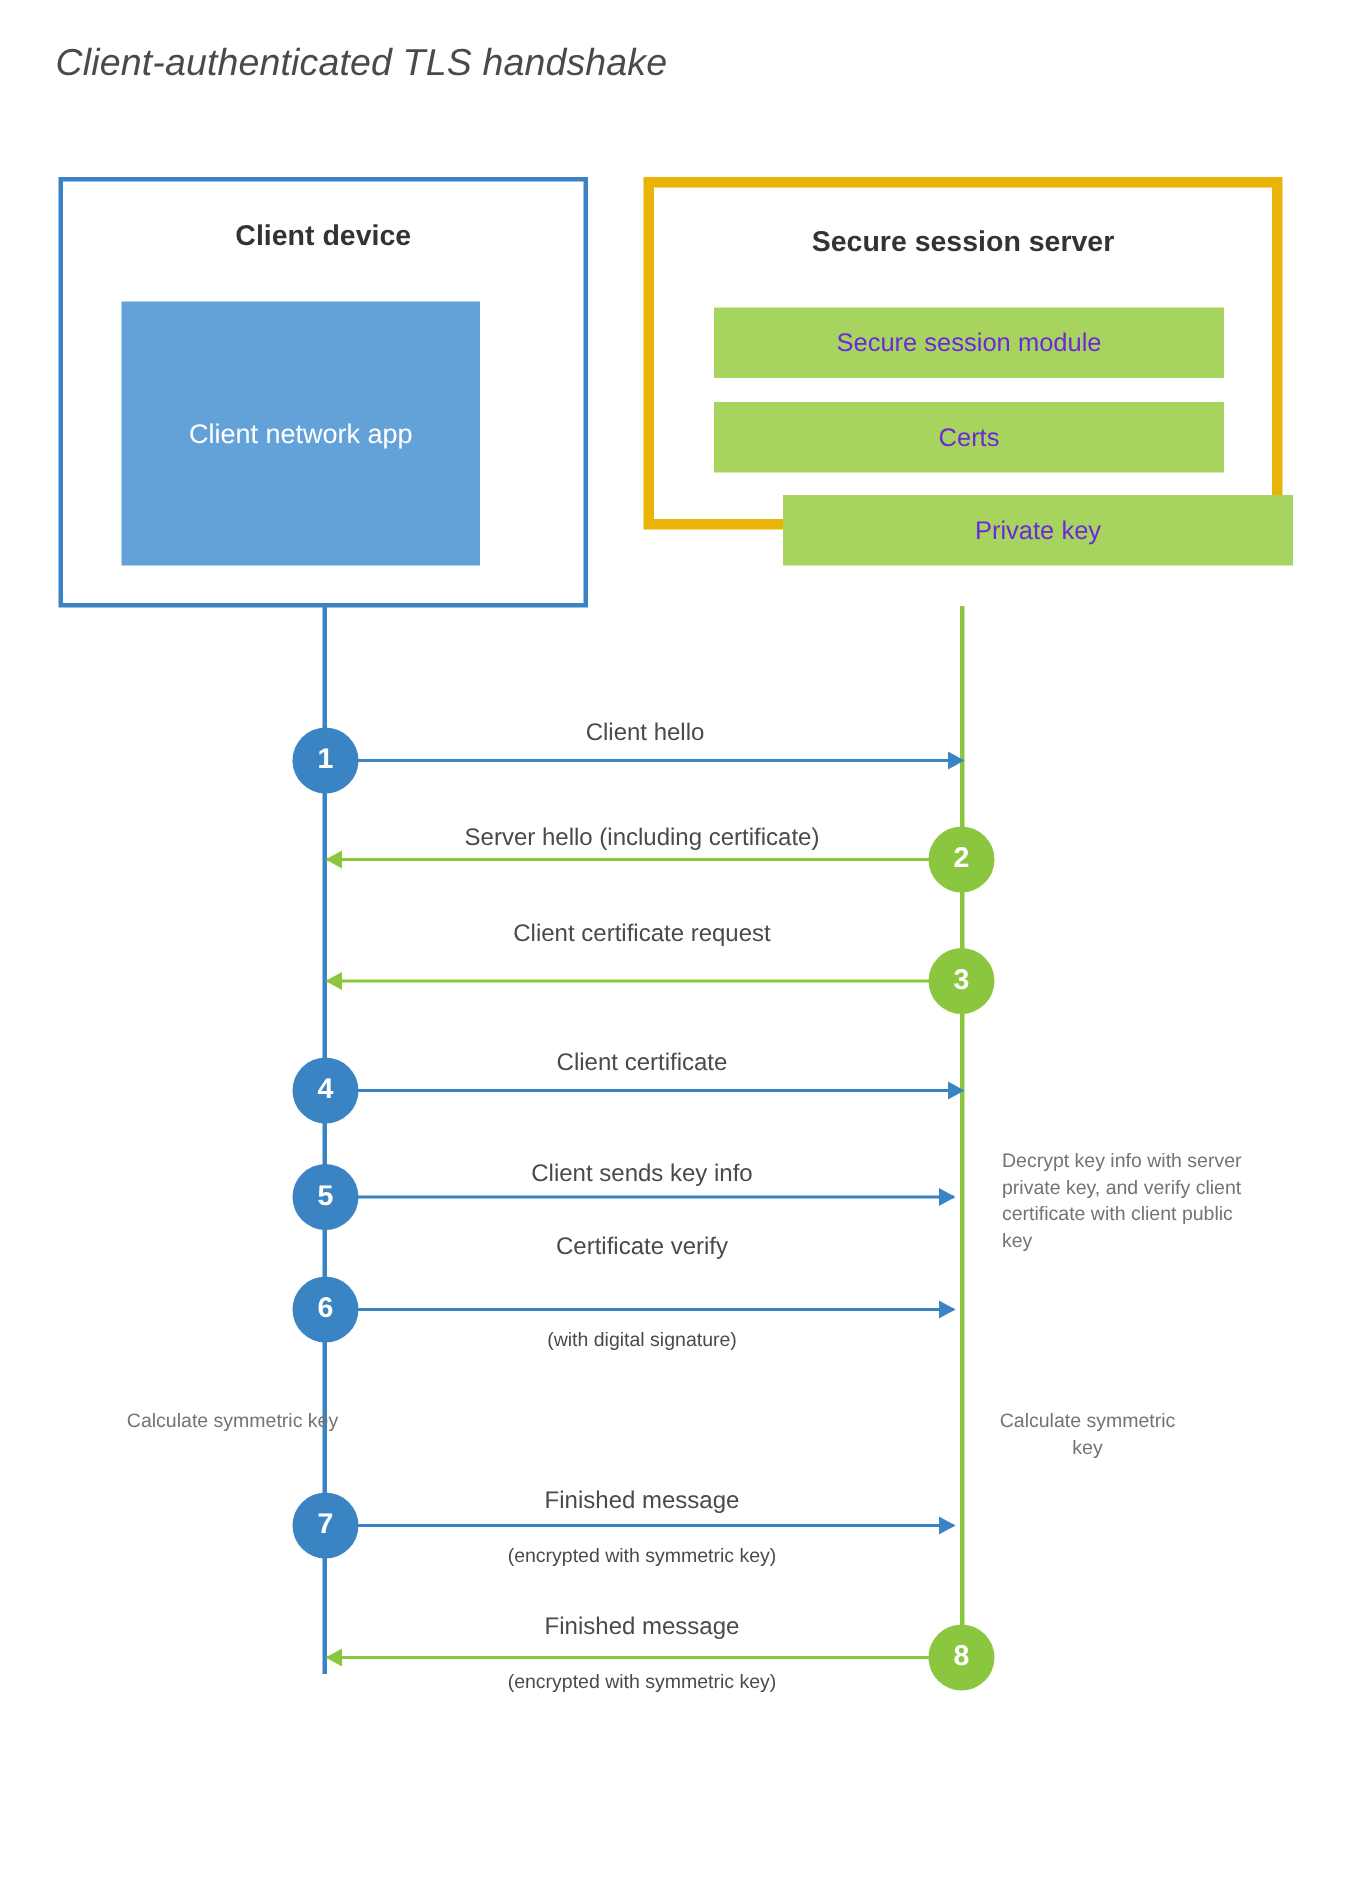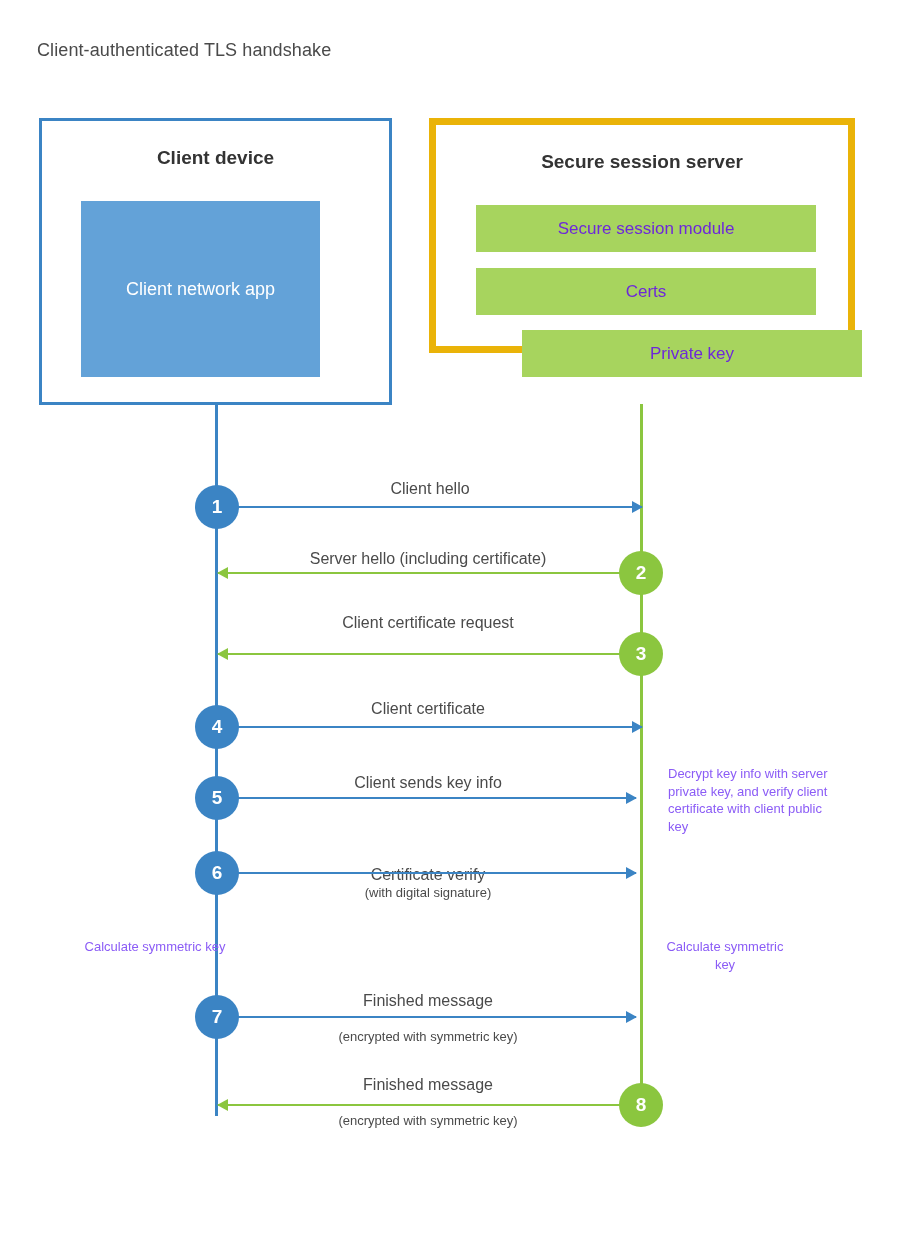--- a/index.html
+++ b/index.html
@@ -17,25 +17,26 @@
   }
   #canvas {
     position: absolute;
     left: 0; top: 0;
     width: 900px;
     height: 1256px;
   }
   .page-title {
     position: absolute;
     left: 37px;
-    top: 40px;
-    font-size: 18px;
+    top: 28px;
+    font-size: 25px;
     font-weight: 400;
     color: #4a4a4a;
     letter-spacing: 0.1px;
+    font-style: italic;
   }
 
   
   .party-box {
     position: absolute;
     background: #ffffff;
     box-sizing: border-box;
   }
   .client-box {
     left: 39px;
@@ -160,21 +161,21 @@
   .msg-sub {
     position: absolute;
     text-align: center;
     font-size: 13px;
     color: #4a4a4a;
     white-space: nowrap;
   }
   .side-note {
     position: absolute;
     font-size: 13px;
-    color: #8b5cf6;
+    color: #737373;
     line-height: 1.35;
   }
   .side-note.center {
     text-align: center;
   }
 </style>
 </head>
 <body>
 
 <div id="canvas">
@@ -225,21 +226,21 @@
     <div class="head right"></div>
   </div>
   <div class="msg-label" style="left:228px; top:774px; width:400px;">Client sends key info</div>
 
   <div class="side-note" style="left:668px; top:765px; width:170px;">Decrypt key info with server private key, and verify client certificate with client public key</div>
 
   <div class="step-num blue" style="left:195px; top:851px;">6</div>
   <div class="arrow blue" style="left:218px; top:872px; width:418px;">
     <div class="head right"></div>
   </div>
-  <div class="msg-label" style="left:228px; top:866px; width:400px;">Certificate verify</div>
+  <div class="msg-label" style="left:228px; top:823px; width:400px;">Certificate verify</div>
   <div class="msg-sub" style="left:228px; top:885px; width:400px;">(with digital signature)</div>
 
   <div class="side-note center" style="left:80px; top:938px; width:150px;">Calculate symmetric key</div>
   <div class="side-note center" style="left:660px; top:938px; width:130px;">Calculate symmetric key</div>
 
   <div class="step-num blue" style="left:195px; top:995px;">7</div>
   <div class="arrow blue" style="left:218px; top:1016px; width:418px;">
     <div class="head right"></div>
   </div>
   <div class="msg-label" style="left:228px; top:992px; width:400px;">Finished message</div>

